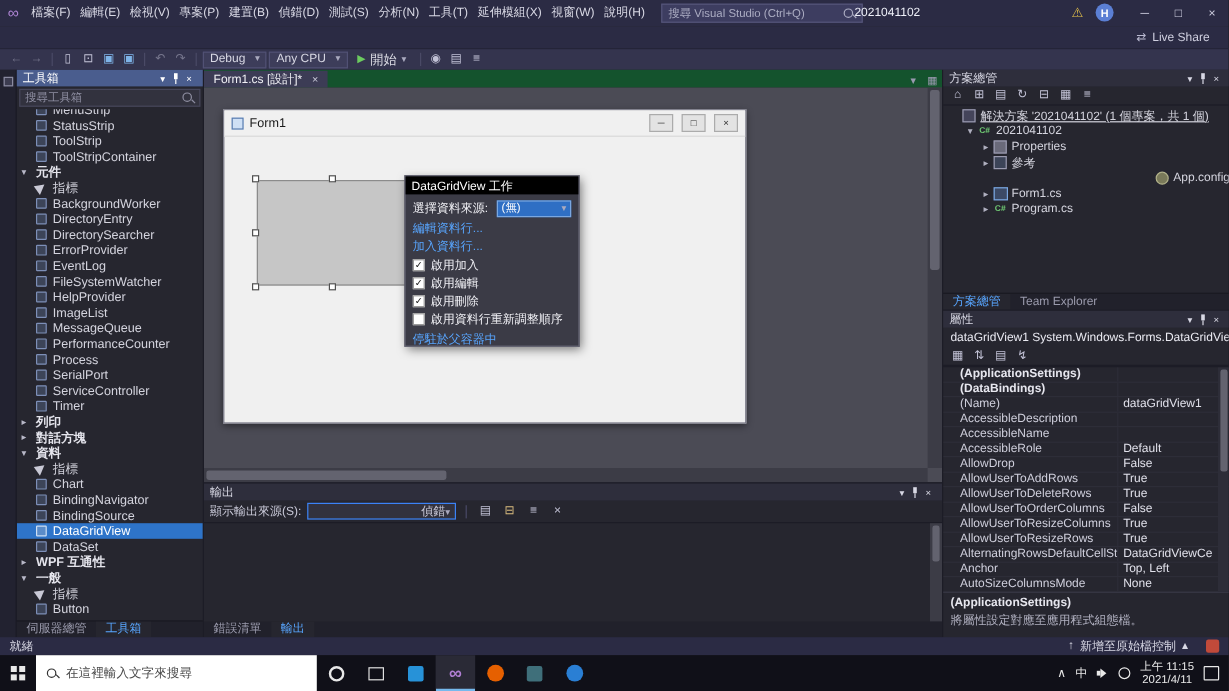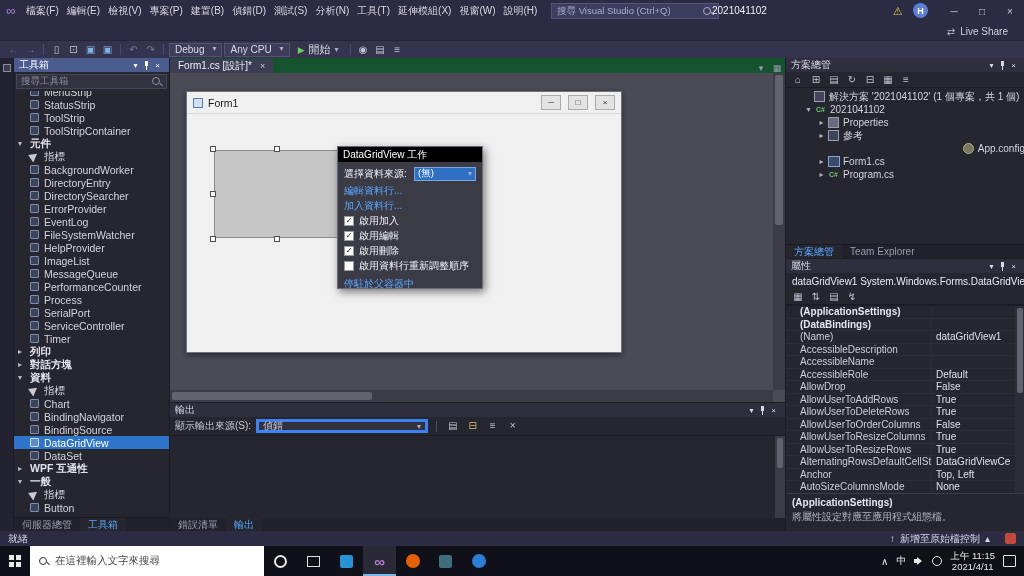--- a/index.html
+++ b/index.html
@@ -122,22 +122,22 @@
 .sp-link{color:#58a6ff;height:15px;line-height:15px}
 .sp-cb-row{display:flex;align-items:center;gap:5px;height:15px}
 .cb{width:10px;height:10px;background:#fff;border:1px solid #9a9a9a;color:#111;font-size:8px;line-height:8px;
   display:flex;align-items:center;justify-content:center;flex:0 0 auto}
 .sp-dock{margin-top:3px}
 
 .output{position:absolute;left:0;top:344px;width:615px;height:116px;background:#26262f;border-top:1px solid #1c1c26;
   display:flex;flex-direction:column}
 .output .tw-header{background:#2e2e3c;color:#d8d8e4}
 .out-controls{height:18px;display:flex;align-items:center;gap:5px;padding:0 5px;font-size:10px;color:#c9c9d8;flex:0 0 auto}
-.out-dd{width:172px;height:14px;background:#32323e;border:3px solid #3b82f6;display:flex;align-items:center;
-  justify-content:space-between;padding:0 4px;font-size:10px}
+.out-dd{width:124px;height:14px;background:#32323e;border:1px solid #3b82f6;display:flex;align-items:center;
+  justify-content:flex-end;padding:0 4px;font-size:10px}
 .out-content{flex:1;position:relative;background:#26262f;border-top:1px solid #1c1c26}
 .center-tabs{position:absolute;left:0;top:460px;width:615px;height:13px}
 .center-tabs .panel-tabs{height:13px;border-top:none}
 
 
 .right{position:absolute;left:785px;top:58px;width:239px;height:473px;background:#26262f;border-left:1px solid #1c1c26}
 .sol{position:absolute;left:0;top:0;width:239px;height:200px;display:flex;flex-direction:column}
 .sol .tw-header,.props .tw-header{background:#2e2e3c;color:#d8d8e4}
 .sol-search{margin:1px 2px;height:14px;background:#32323e;border:1px solid #46465a;display:flex;align-items:center;
   padding:0 4px;color:#8f8fa2;font-size:9.5px;justify-content:space-between;flex:0 0 auto}
@@ -585,21 +585,21 @@
       <div class="mini-toolbar">
         <span class="tb-ico">⌂</span>
         <span class="tb-ico">⊞</span>
         <span class="tb-ico">▤</span>
         <span class="tb-ico">↻</span>
         <span class="tb-ico">⊟</span>
         <span class="tb-ico">▦</span>
         <span class="tb-ico">≡</span>
       </div>
       <div class="sol-tree">
-          <div class="tree-row" style="padding-left: 16px;">
+          <div class="tree-row" style="padding-left: 4px; text-decoration: underline;">
             <span class="tree-arrow"></span>
             <span class="node-ico ico-solution"></span>
             <span class="tree-label">解決方案 '2021041102' (1 個專案，共 1 個)</span>
           </div>
           <div class="tree-row" style="padding-left: 17px;">
             <span class="tree-arrow">▾</span>
             <span class="node-ico ico-csharp-project">C#</span>
             <span class="tree-label">2021041102</span>
           </div>
           <div class="tree-row" style="padding-left: 30px;">

